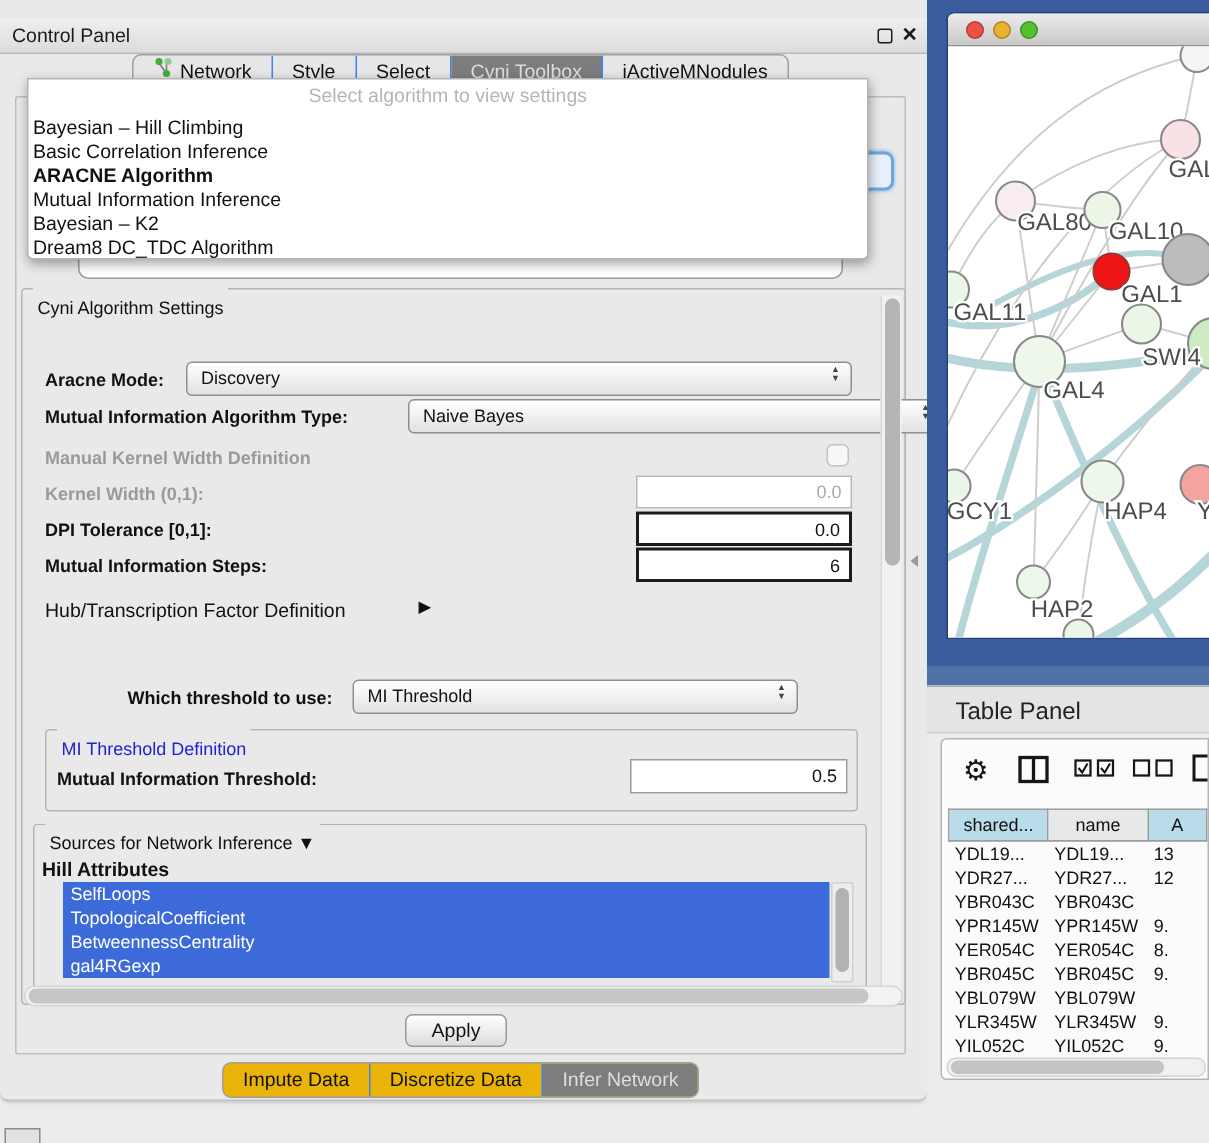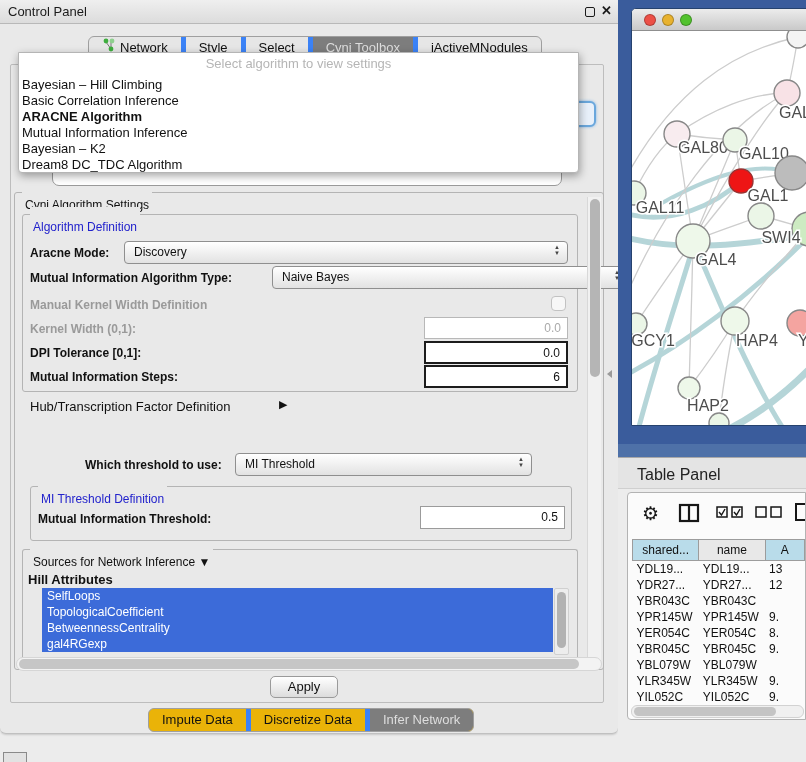--- a/index.html
+++ b/index.html
@@ -4,31 +4,31 @@
 <style>
   * { margin:0; padding:0; box-sizing:border-box; }
   html,body { width:806px; height:762px; overflow:hidden; background:#ececec;
     font-family:"Liberation Sans", sans-serif; }
   #root { position:relative; width:806px; height:762px; }
 
   
   .cp { position:absolute; left:0; top:8; width:618px; height:734px;
     background:#e9e9e9; border-bottom:1px solid #c0c0c0; border-radius:0 0 6px 6px;
     box-shadow:0 1px 2px rgba(0,0,0,.15); }
-  .cp-titlebar { position:absolute; left:0; top:0; width:100%; height:24px;
+  .cp-titlebar { position:absolute; left:0; top:12px; width:100%; height:24px;
     background:linear-gradient(#efefef,#dcdcdc); border-bottom:1px solid #b8b8b8; }
   .cp-title { position:absolute; left:8px; top:4px; font-size:13px; color:#1a1a1a; }
   .win-float { position:absolute; left:585px; top:7px; width:10px; height:10px;
     border:1.6px solid #1a1a1a; border-radius:2px; }
   .win-close { position:absolute; left:601px; top:3px; font-size:13px; font-weight:bold; color:#1a1a1a; }
 
   .tabbar { position:absolute; left:88px; top:36px; height:24px; display:flex;
     border:1px solid #9f9f9f; border-radius:6px; overflow:hidden; background:#e6e6e6; }
   .tab { padding:0 13px; font-size:13px; line-height:22px; color:#111;
-    border-right:5px solid #3b82f6; display:flex; align-items:center; gap:5px; white-space:nowrap; }
+    border-right:1px solid #3b82f6; display:flex; align-items:center; gap:5px; white-space:nowrap; }
   .tab:last-child { border-right:none; }
   .tab.selected { background:#7d7d7d; color:#dedede; }
 
   .cp-body { position:absolute; left:10px; top:64px; width:594px; height:639px;
     border:1px solid #bdbdbd; background:#e9e9e9; border-radius:2px; }
 
   
   .combo-frag { position:absolute; left:570px; top:101px; width:26px; height:26px;
     border:2px solid #6aa7dc; border-radius:6px; background:#e8f0fa; z-index:5;
     box-shadow:0 0 3px #7db4e8; }
@@ -194,23 +194,20 @@
           <div class="opt">
             <span>Dream8 DC_TDC Algorithm</span>
           </div>
         </div>
     </div>
 
     <div class="group" style="left:14px; top:192px; width:590px; height:478px;">
       <span class="group-title">Cyni Algorithm Settings</span>
     </div>
 
-    <div class="group" style="left:22px; top:214px; width:556px; height:178px;">
-      <span class="group-title blue">Algorithm Definition</span>
-    </div>
     <span class="lbl" style="left:30px; top:246px;">Aracne Mode:</span>
     <div class="combo" style="left:124px; top:241px; width:444px; height:23px;">
       <span>Discovery</span>
       <span class="stepper">▲<br>▼</span>
     </div>
     <span class="lbl" style="left:30px; top:271px;">Mutual Information Algorithm Type:</span>
     <div class="combo" style="left:272px; top:266px; width:356px; height:23px;">
       <span>Naive Bayes</span>
       <span class="stepper">▲<br>▼</span>
     </div>

